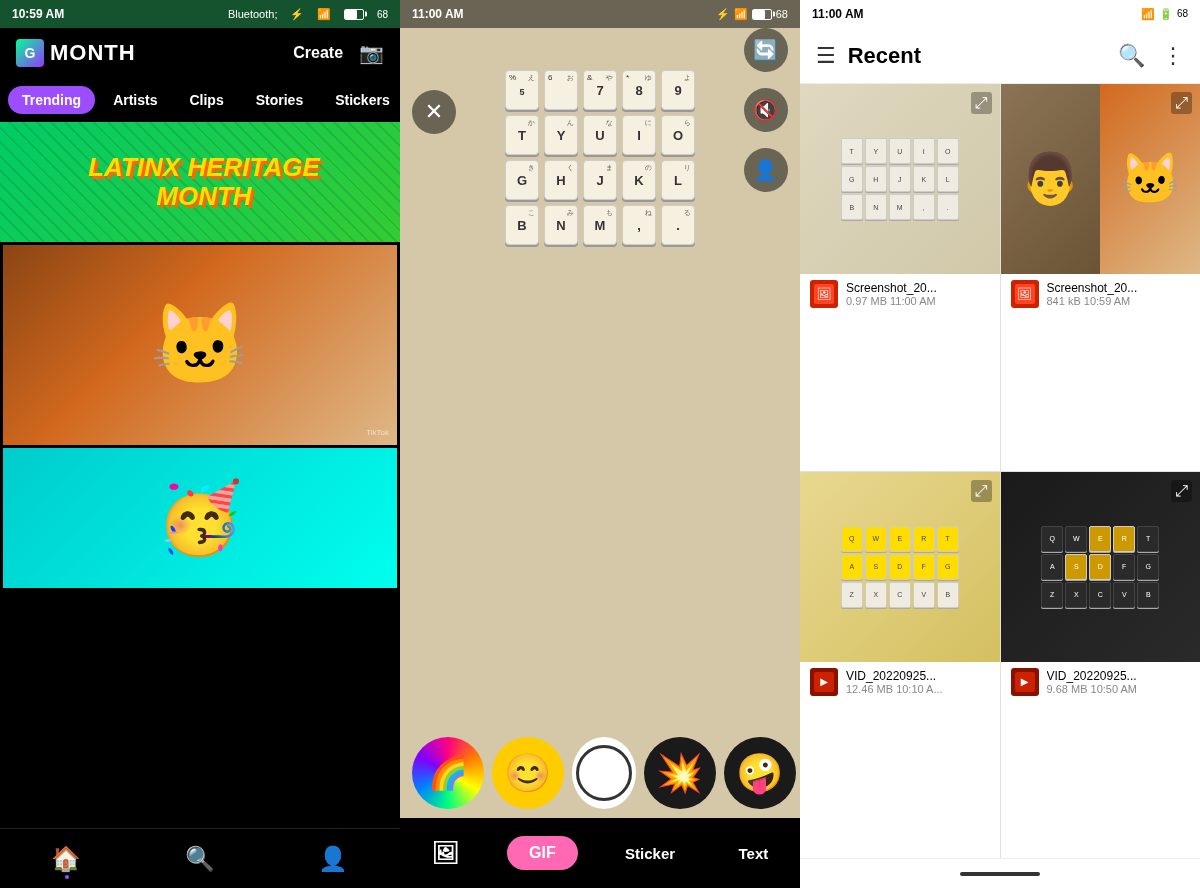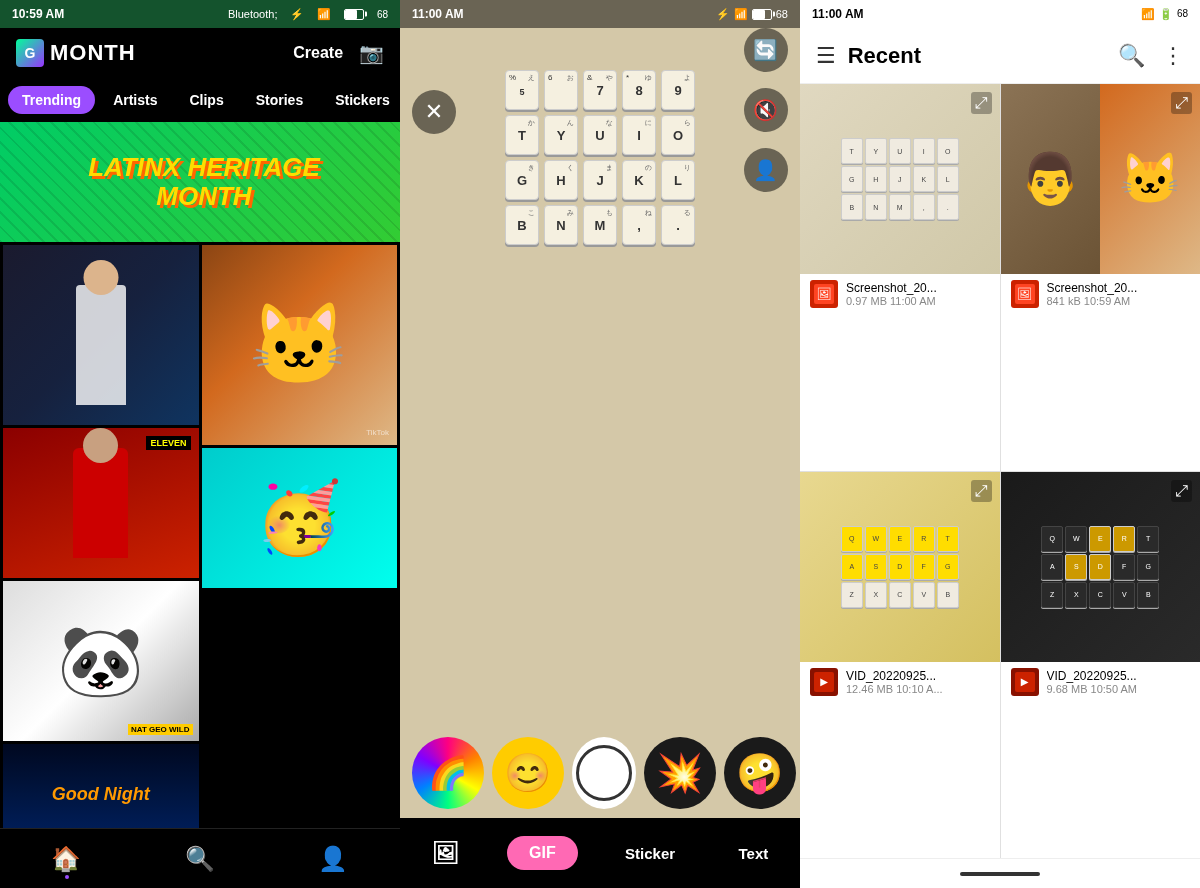--- a/index.html
+++ b/index.html
@@ -726,48 +726,20 @@
 
   <div class="giphy-content">
 
     <div class="banner">
       <div class="banner-bg-pattern"></div>
       <div class="banner-text">LATINX HERITAGE<br>MONTH</div>
     </div>
 
     <div class="gif-grid">
 
-      <div class="gif-col">
-        <div class="gif-item gif-person">
-          <div style="width:100%;height:100%;background:linear-gradient(135deg,#1a1a2e 0%,#16213e 50%,#0f3460 100%);position:relative;">
-
-            <div style="position:absolute;bottom:20px;left:50%;transform:translateX(-50%);width:50px;height:120px;background:rgba(255,255,255,0.8);border-radius:4px 4px 0 0;"></div>
-            <div style="position:absolute;bottom:130px;left:50%;transform:translateX(-50%);width:35px;height:35px;background:rgba(220,180,140,1);border-radius:50%;"></div>
-          </div>
-        </div>
-        <div class="gif-item gif-soccer" style="position:relative;">
-          <div style="width:100%;height:100%;background:linear-gradient(160deg,#8B0000 0%,#cc2200 100%);display:flex;align-items:center;justify-content:center;">
-            <div style="width:55px;height:110px;background:#cc0000;border-radius:6px 6px 0 0;position:relative;">
-              <div style="width:35px;height:35px;background:#c8a080;border-radius:50%;position:absolute;top:-20px;left:10px;"></div>
-            </div>
-          </div>
-          <div class="eleven-badge">ELEVEN</div>
-        </div>
-        <div class="gif-item gif-panda" style="position:relative;">
-          <div style="width:100%;height:100%;background:linear-gradient(135deg,#ddd 0%,#fff 50%,#aaa 100%);display:flex;align-items:center;justify-content:center;">
-            <div style="font-size:70px;">🐼</div>
-          </div>
-          <div class="natgeo-badge">NAT GEO WILD</div>
-        </div>
-        <div class="gif-item gif-goodnight">
-          <div style="width:100%;height:100%;background:linear-gradient(180deg,#000820 0%,#001540 50%,#002060 100%);display:flex;align-items:center;justify-content:center;">
-            <span class="good-night-text">Good Night</span>
-          </div>
-        </div>
-      </div>
 
       <div class="gif-col">
         <div class="gif-item gif-cat" style="position:relative;">
           <div style="width:100%;height:100%;background:linear-gradient(135deg,#8B4513 0%,#D2691E 40%,#DEB887 100%);display:flex;align-items:center;justify-content:center;">
             <div style="font-size:80px;">🐱</div>
           </div>
           <div class="tiktok-wm">TikTok</div>
         </div>
         <div class="gif-item gif-sticker">
           <div style="width:100%;height:100%;background:linear-gradient(135deg,#00cccc 0%,#00ffee 100%);display:flex;align-items:center;justify-content:center;">

